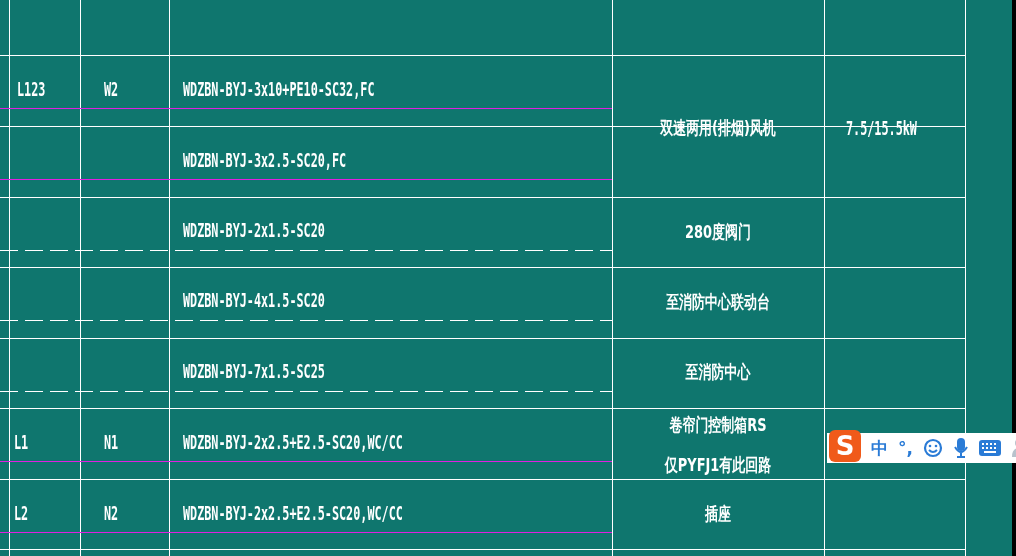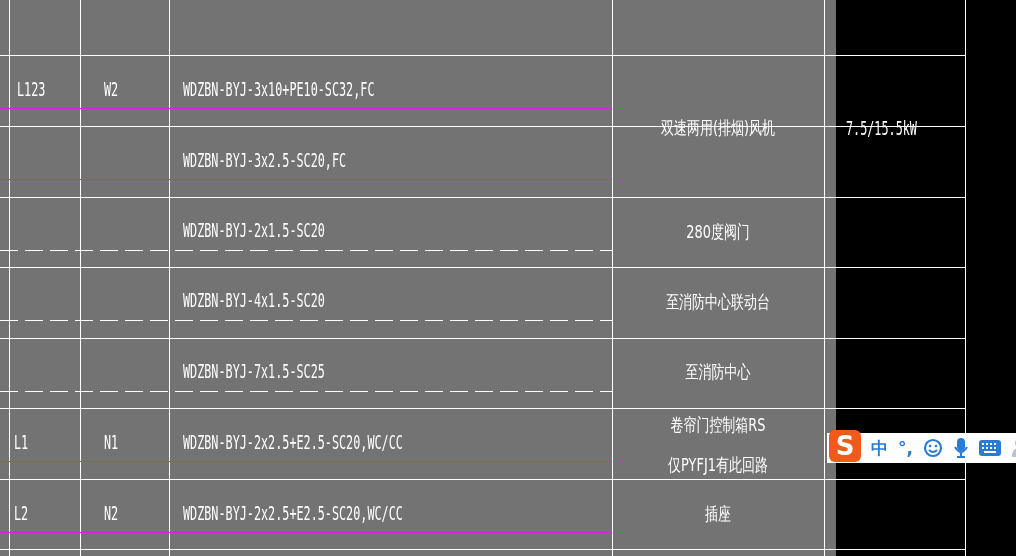--- a/index.html
+++ b/index.html
@@ -1,17 +1,17 @@
 <!DOCTYPE html>
 <html><head>
   <meta charset="utf-8">
   <style>
     html, body { margin:0; padding:0; background:#000; }
     body { width:1016px; height:556px; position:relative; overflow:hidden; font-family:"DejaVu Sans Mono", monospace; }
-    .canvas { position:absolute; left:0; top:0; width:836px; height:556px; background:#737373; }
+    .canvas { position:absolute; left:0; top:0; width:1012px; height:556px; background:#0f766e;font-weight:bold; }
     .hline { position:absolute; height:1px; background:#ffffff; }
     .vline { position:absolute; width:1px; background:#ffffff; }
     .mline { position:absolute; height:1px; background:#e020e0; }
     .dline { position:absolute; height:1px;
       background-image: repeating-linear-gradient(to right, #ffffff 0 18px, transparent 18px 25px); }
     .txt { position:absolute; color:#ffffff; white-space:nowrap;
       font-family:"DejaVu Sans Mono", monospace; font-size:19px; letter-spacing:0px;
       transform-origin:left bottom; transform:scaleX(0.62); line-height:1; }
     .ctxt { position:absolute; color:#ffffff; white-space:nowrap; text-align:center;
       font-family:"DejaVu Sans", sans-serif; font-size:18px; line-height:1; transform:scaleX(0.72); }

